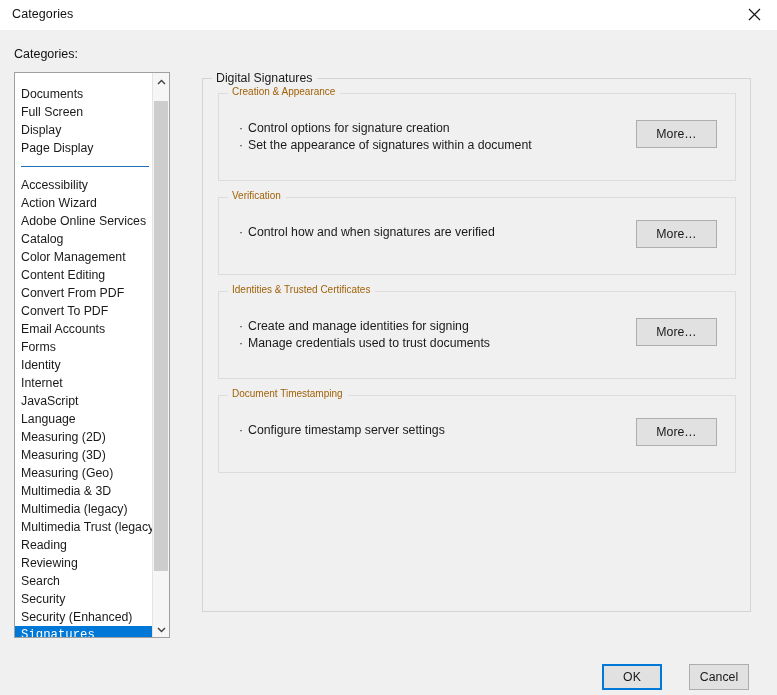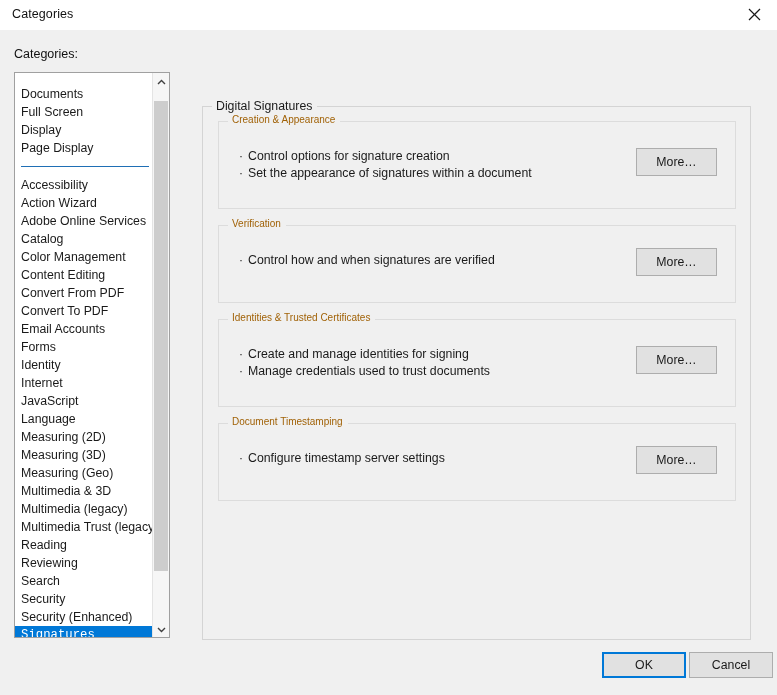--- a/index.html
+++ b/index.html
@@ -136,21 +136,21 @@
     left: 9px;
     background: #f0f0f0;
     padding: 0 5px 0 4px;
     font-size: 12.3px;
     color: #1a1a1a;
     white-space: nowrap;
   }
 
   #outer-group {
     left: 202px; top: 78px;
-    width: 549px; height: 534px; margin-top: 28px;
+    width: 549px; height: 534px;
   }
 
   .inner-group {
     position: absolute;
     border: 1px solid #dcdcdc;
     box-sizing: border-box;
     background: transparent;
   }
   .inner-group > .gb-title {
     position: absolute;
@@ -192,32 +192,33 @@
     cursor: default;
     display: flex;
     align-items: center;
     justify-content: center;
     padding: 10px;
   }
 
   
   .footer-btn {
     position: absolute;
-    width: 84px; height: 26px;
+    width: 60px; height: 26px;
     background: #e1e1e1;
     border: 1px solid #adadad;
     box-sizing: border-box;
     font-family: "Liberation Sans", sans-serif;
     font-size: 12.3px;
     color: #1a1a1a;
     cursor: default;
     display: flex;
     align-items: center;
     justify-content: center;
     padding: 0;
+    margin-top: 12px;
   }
   #ok-button {
     left: 602px; top: 652px;
     border: 2px solid #0078d7;
   }
   #cancel-button {
     left: 689px; top: 652px;
   }
 </style>
 </head>

